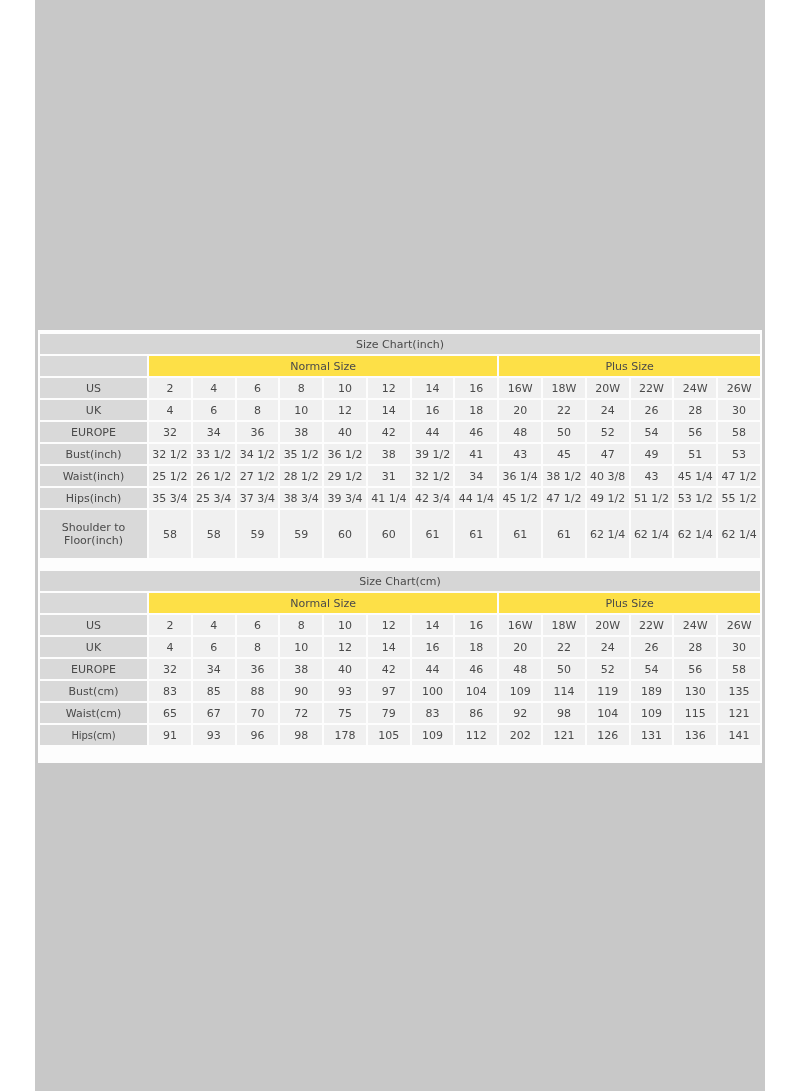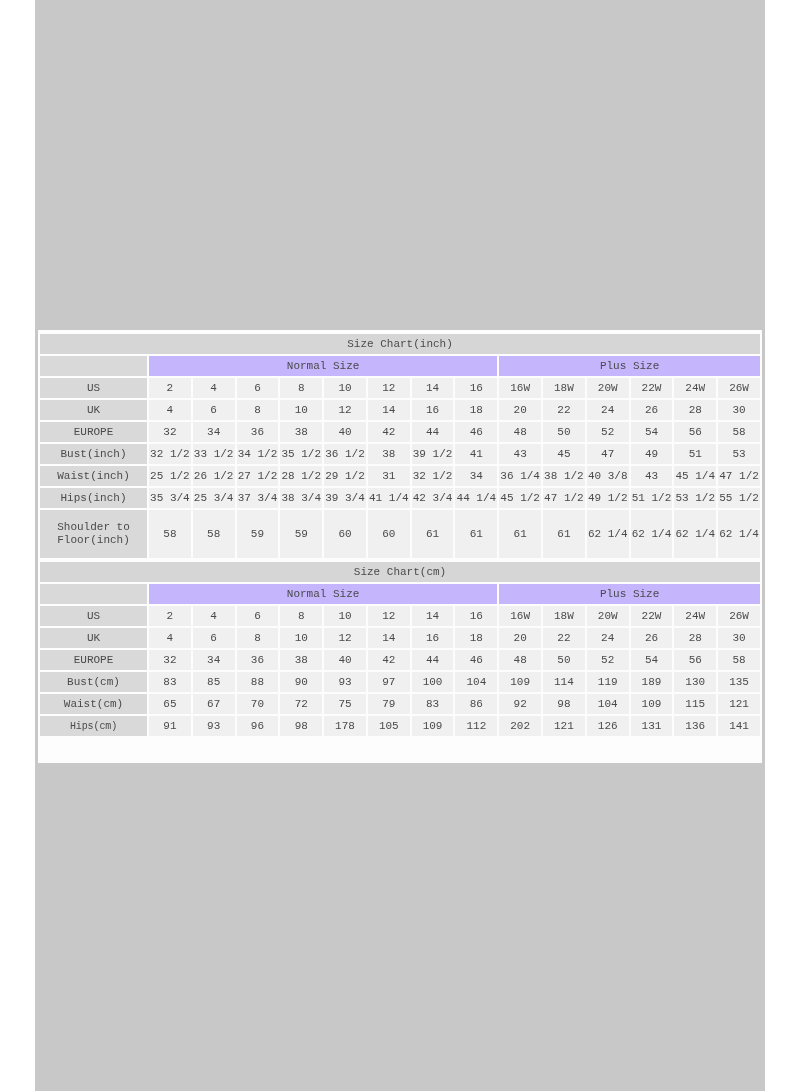--- a/index.html
+++ b/index.html
@@ -15,57 +15,56 @@
     background: #ffffff;
     overflow: hidden;
   }
   .gray-canvas {
     position: absolute;
     left: 35px;
     top: 0;
     width: 730px;
     height: 1091px;
     background: #c8c8c8;
-    font-family: Liberation Mono, monospace;
   }
   .panel {
     position: absolute;
     left: 3px;
     top: 330px;
     width: 724px;
     height: 433px;
     background: #fdfdfd;
     box-sizing: border-box;
     padding: 2px 0 0 0;
   }
   table.sizechart {
     width: 724px;
     border-collapse: separate;
     border-spacing: 2px;
     table-layout: fixed;
   }
-  #table-1 { margin-top: 0; }
+  #table-1 { margin-top: 9px; }
   col.labelcol { width: 107px; }
   table.sizechart td {
     text-align: center;
     vertical-align: middle;
     font-size: 11px;
     color: #4a4a4a;
     padding: 0;
     height: 20px;
     overflow: hidden;
   }
   td.titlecell {
     background: #d6d6d6;
     color: #3d3d3d;
     font-size: 12px;
     height: 19px;
   }
   td.bandcell {
-    background: #c4b5fd;
+    background: #fde047;
     height: 20px;
   }
   td.labelcell {
     background: #d9d9d9;
     line-height: 13px;
   }
   td.datacell {
     background: #f0f0f0;
   }
   

